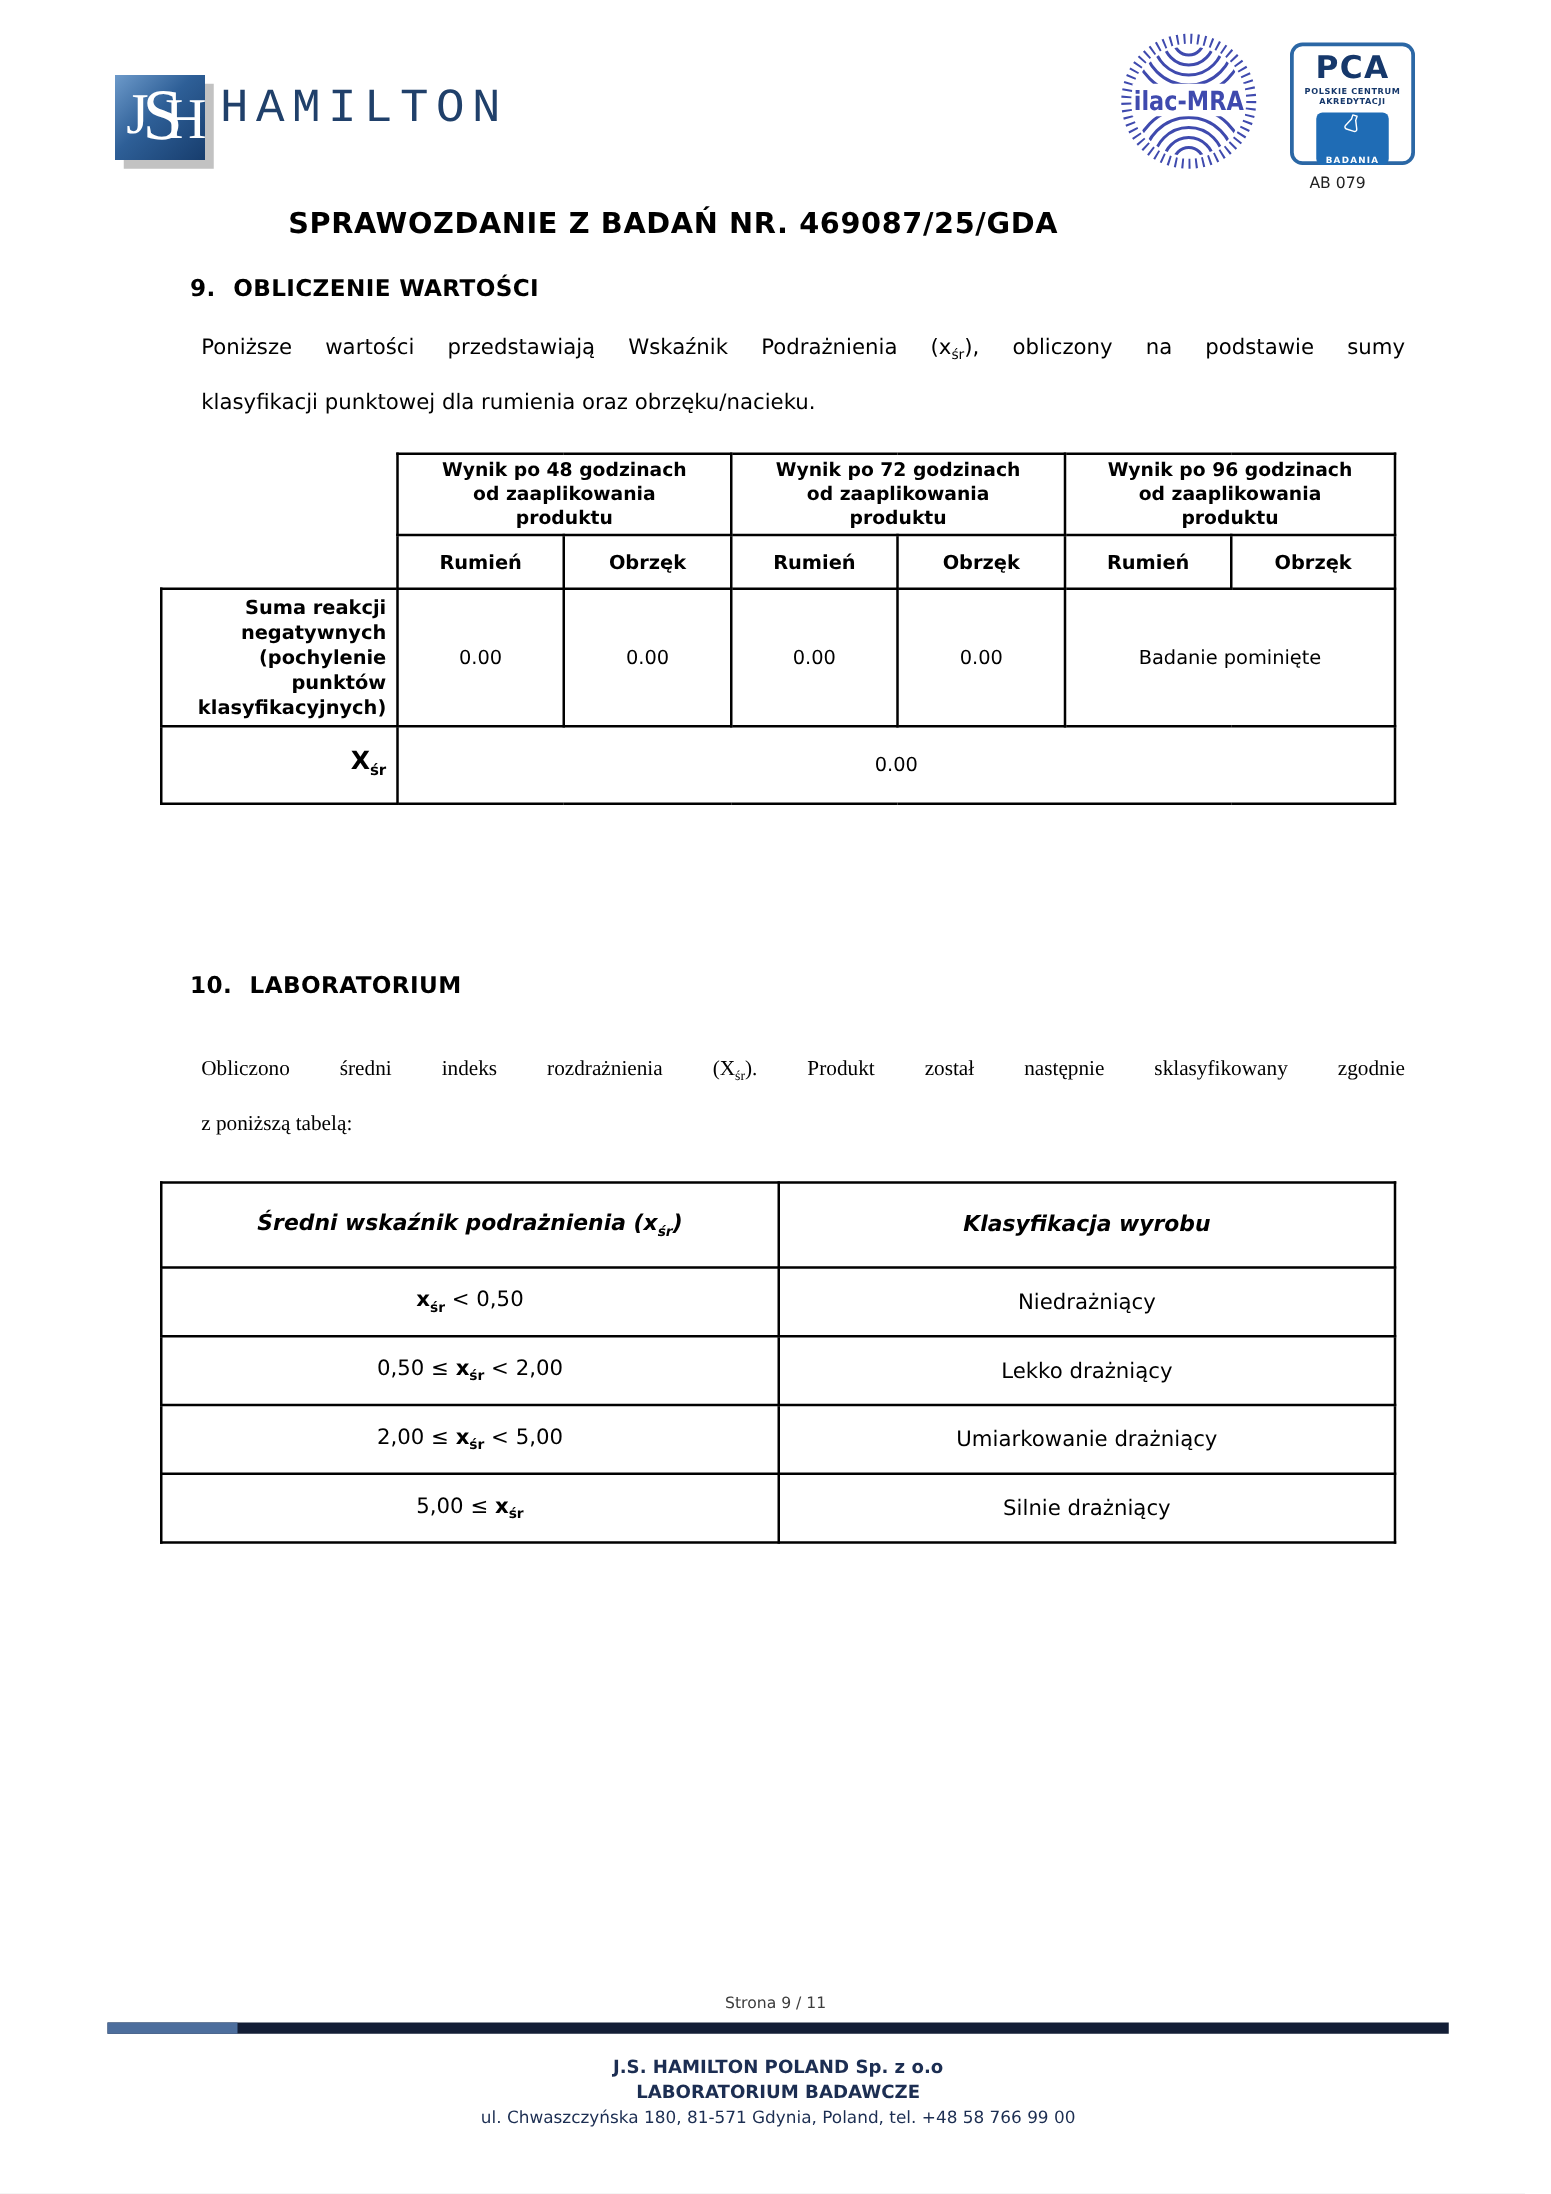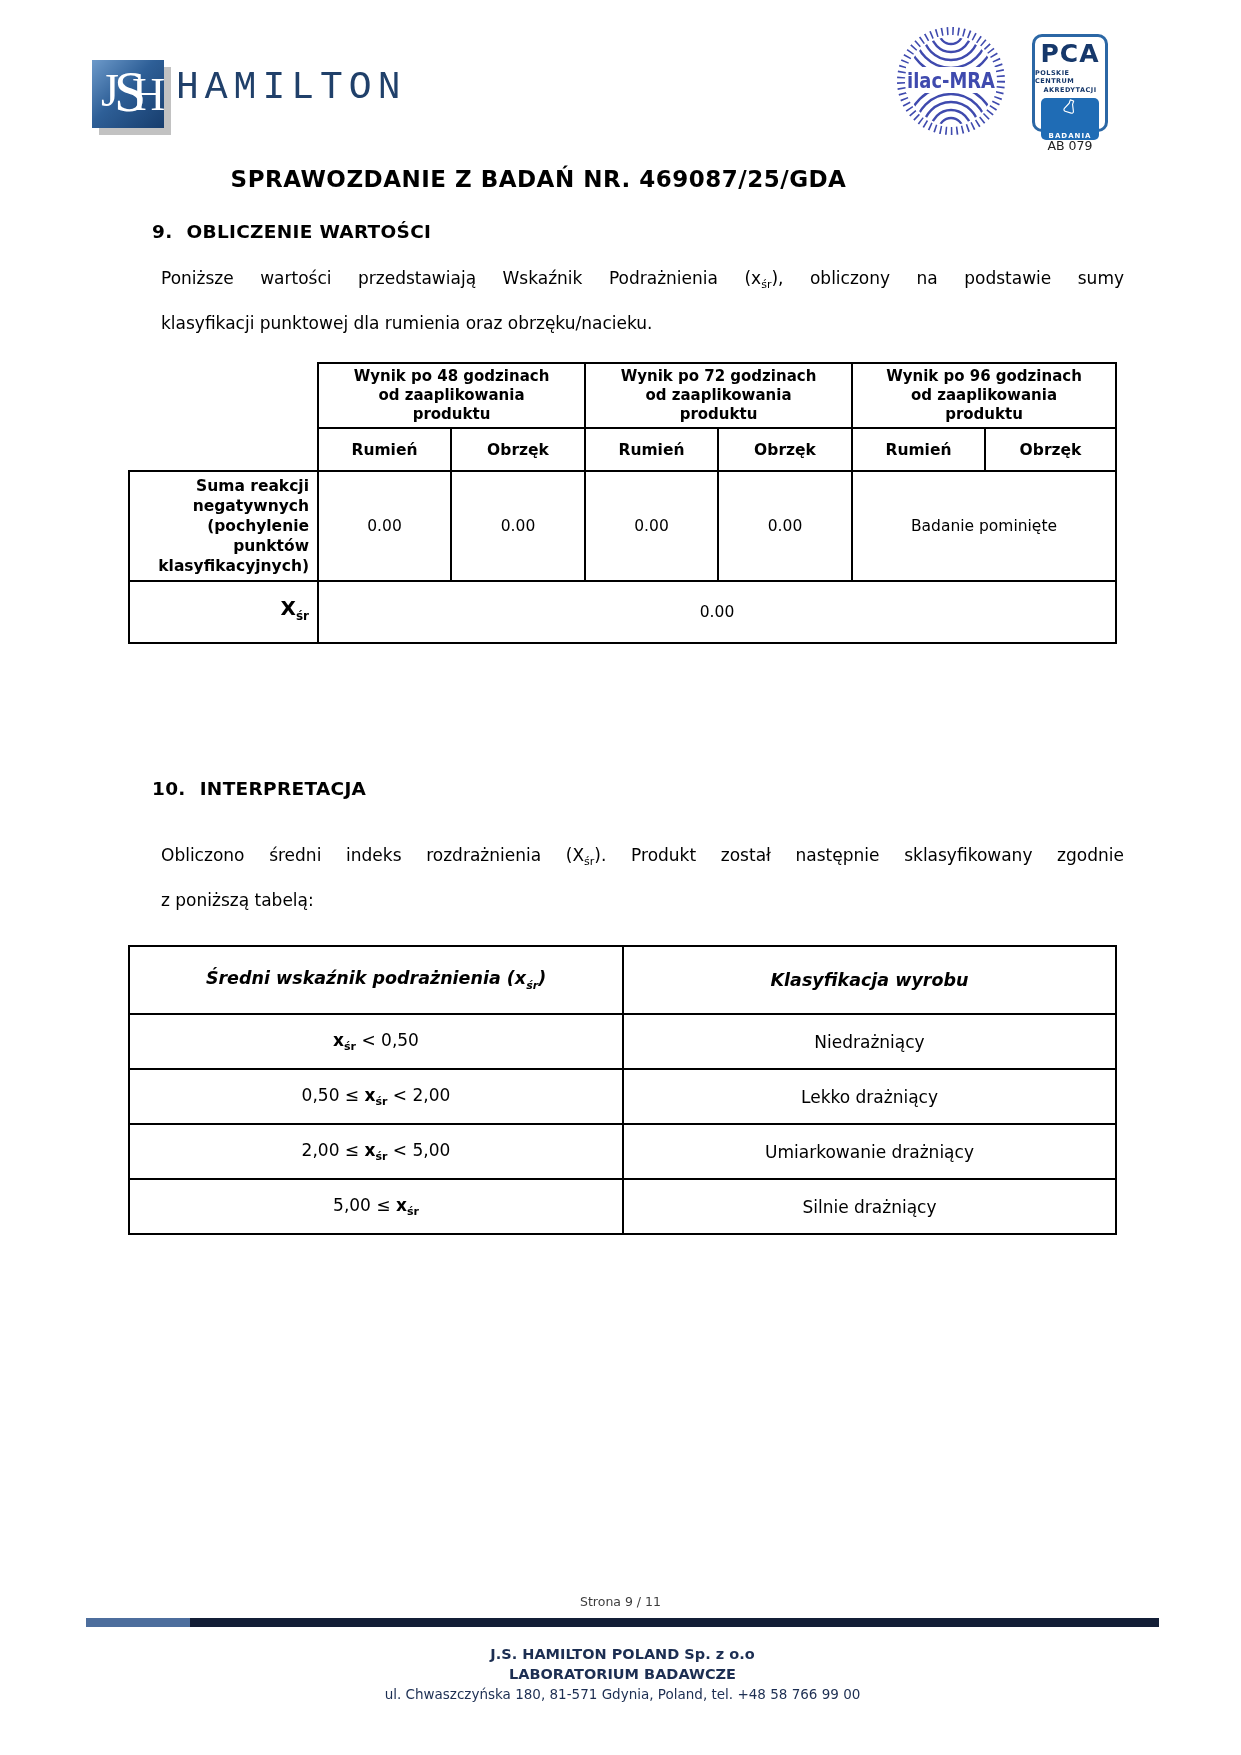--- a/index.html
+++ b/index.html
@@ -20,21 +20,21 @@
   }
   #jsh-j{left:9px;top:8px;font-size:46px;}
   #jsh-s{left:22px;top:3px;font-size:58px;}
   #jsh-h{left:40px;top:12px;font-size:46px;}
   #hamilton-word{
     position:absolute;left:176px;top:66px;font-family:Liberation Mono, monospace;
     font-size:38px;letter-spacing:6px;color:#20406a;
   }
   #ilac-seal{position:absolute;left:896px;top:26px;}
   #pca-logo{
-    position:absolute;left:1032px;top:34px;width:76px;height:98px;
+    position:absolute;left:1032px;top:34px;width:100px;height:98px;
     border:3px solid #2b67a5;border-radius:10px;background:#fff;
     display:flex;flex-direction:column;align-items:center;box-sizing:border-box;
     padding-top:4px;
   }
   #pca-acronym{font-size:25px;font-weight:bold;color:#16386b;letter-spacing:1px;line-height:1;}
   #pca-redline{width:42px;height:5px;background:#d42027;transform:skewX(-28deg);margin:1px 0 2px 16px;}
   .pca-tiny{font-size:6.5px;font-weight:bold;color:#16386b;letter-spacing:.5px;line-height:1.3;}
   #pca-badge{
     margin-top:4px;width:58px;height:42px;background:#1f6cb5;border-radius:5px;
     display:flex;flex-direction:column;align-items:center;justify-content:center;
@@ -43,21 +43,21 @@
   #ab-code{position:absolute;left:1032px;top:138px;width:76px;text-align:center;font-size:12.5px;color:#222;}
   
   #report-title{position:absolute;left:0;top:166px;width:1077px;text-align:center;
     font-size:23px;font-weight:bold;letter-spacing:.5px;}
   .sec-head{position:absolute;left:152px;font-size:18.5px;font-weight:bold;letter-spacing:.3px;}
   #sec9-head{top:221px;}
   #sec10-head{top:778px;}
   .sec-head .num{margin-right:14px;}
   .para{position:absolute;left:161px;width:963px;font-size:17px;line-height:38px;}
   #para9{top:259px;}
-  #para10{top:836px;}
+  #para10{top:836px;font-family:Liberation Serif, serif;}
   .jline{text-align:justify;text-align-last:justify;}
   .para sub,.fx sub{font-size:11px;}
   
   table{border-collapse:collapse;position:absolute;table-layout:fixed;}
   td,th{border:2px solid #000;text-align:center;vertical-align:middle;padding:0;}
   #results-table{left:128px;top:362px;width:987px;}
   #results-table .nob{border:none;}
   #results-table th{font-size:15px;font-weight:bold;}
   #results-table .gh{display:inline-block;max-width:205px;line-height:19px;padding:3px 0;}
   #results-table tr.sub th{height:41px;font-size:15.5px;}
@@ -179,21 +179,21 @@
       <td>0.00</td>
       <td colspan="2">Badanie pominięte</td>
     </tr>
     <tr class="xsr">
       <th class="rowlabel xl"><span>X</span><sub>śr</sub></th>
       <td colspan="6">0.00</td>
     </tr>
   </tbody>
     </table>
 
-  <div id="sec10-head" class="sec-head"><span class="num">10.</span><span>INTERPRETACJA</span></div>
+  <div id="sec10-head" class="sec-head"><span class="num">10.</span><span>LABORATORIUM</span></div>
 
   <div id="para10" class="para">
     <div class="jline"><span>Obliczono średni indeks rozdrażnienia (X</span><sub>śr</sub><span>). Produkt został następnie sklasyfikowany zgodnie</span></div>
     <div><span>z poniższą tabelą:</span></div>
   </div>
 
   <table id="class-table">
     <colgroup>
         <col style="width:494px">
         <col style="width:493px">

